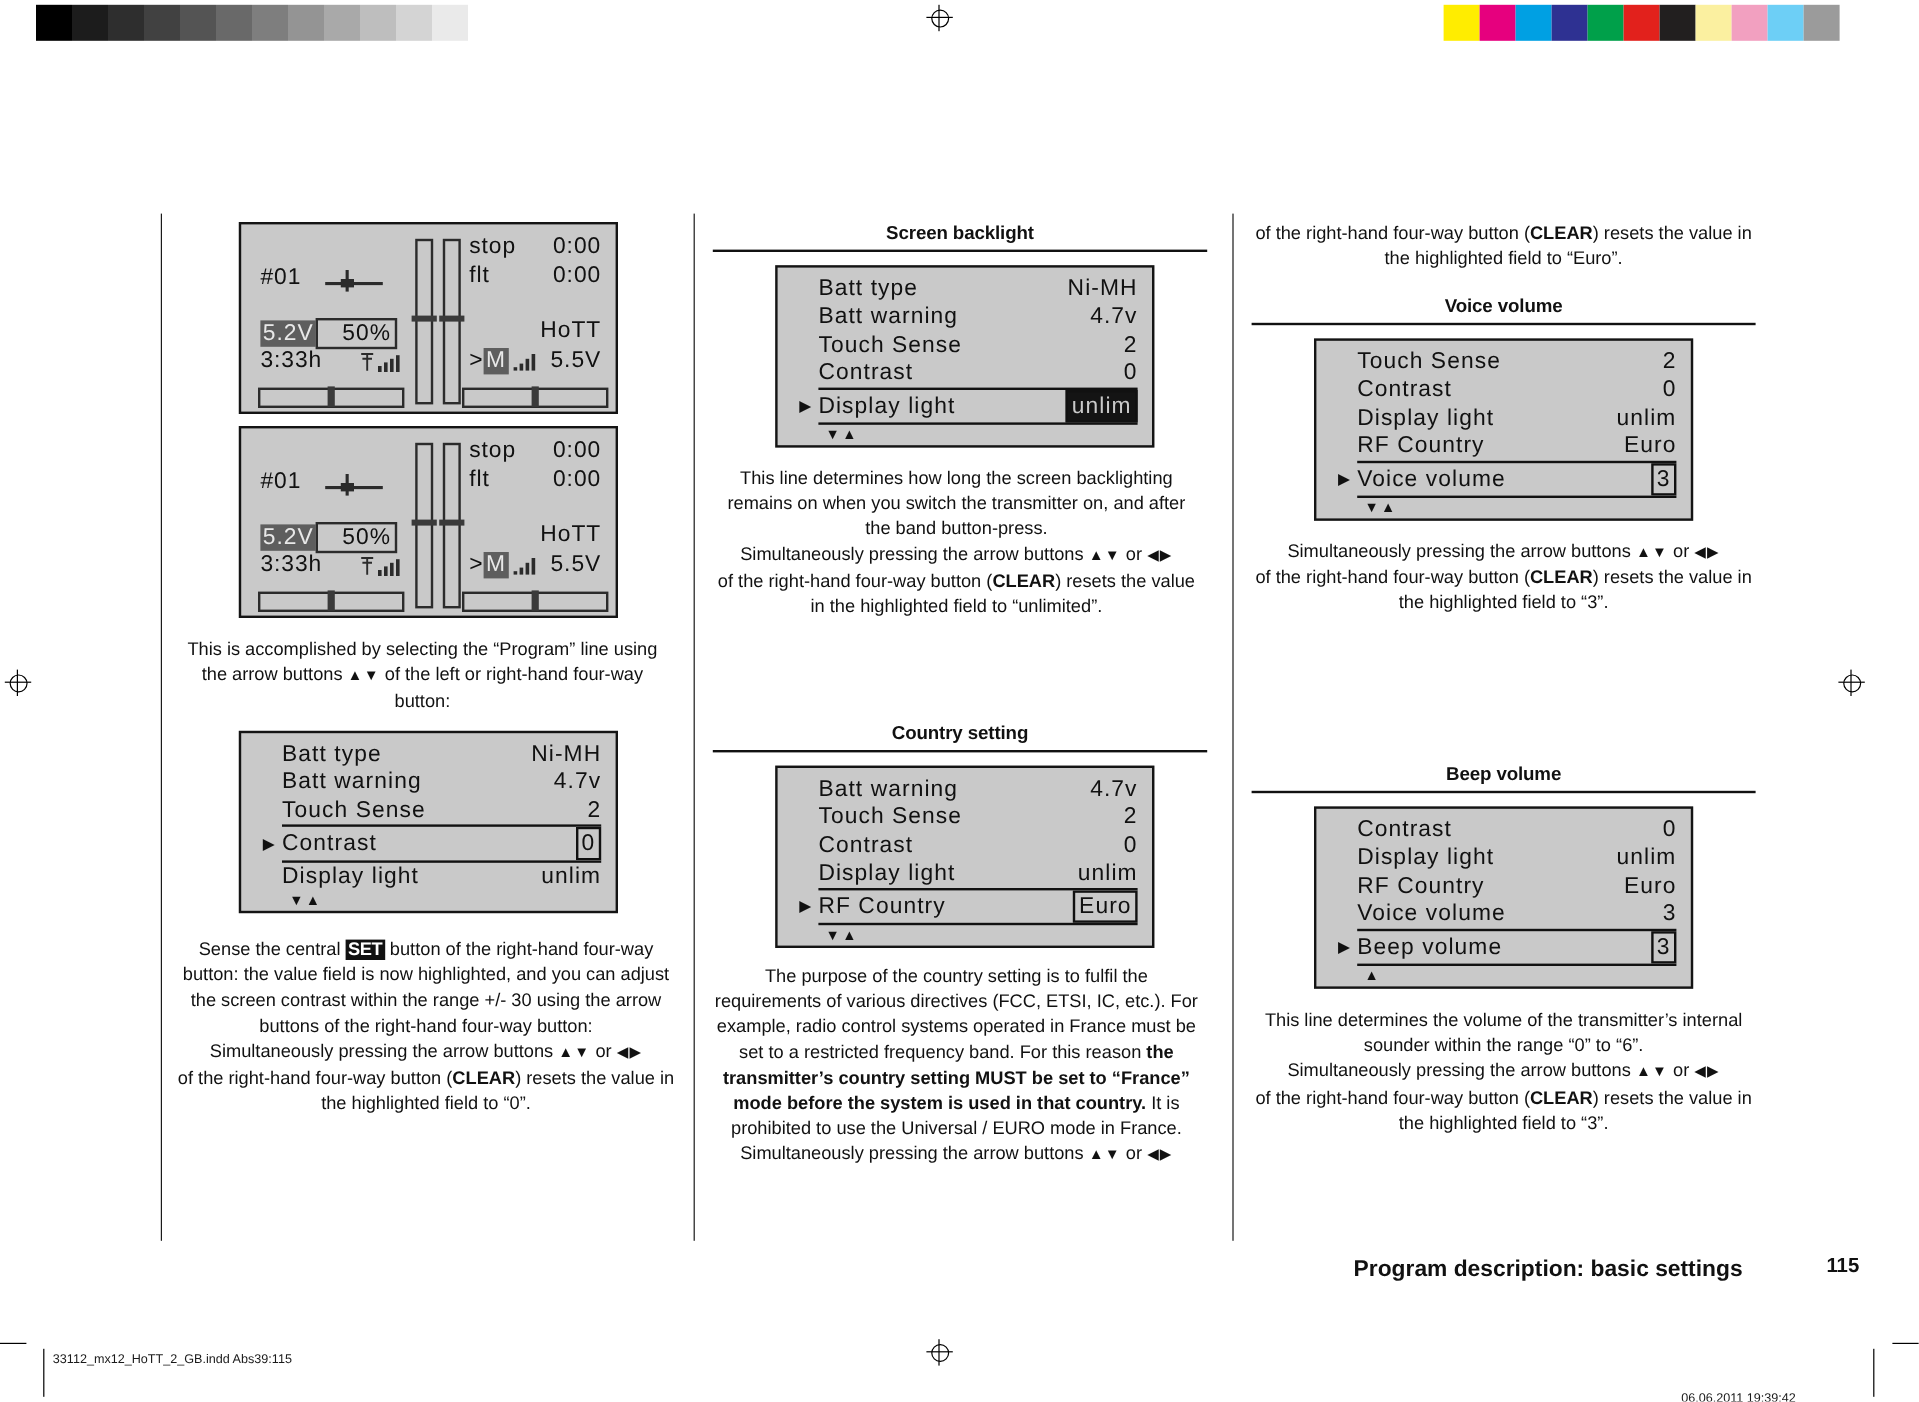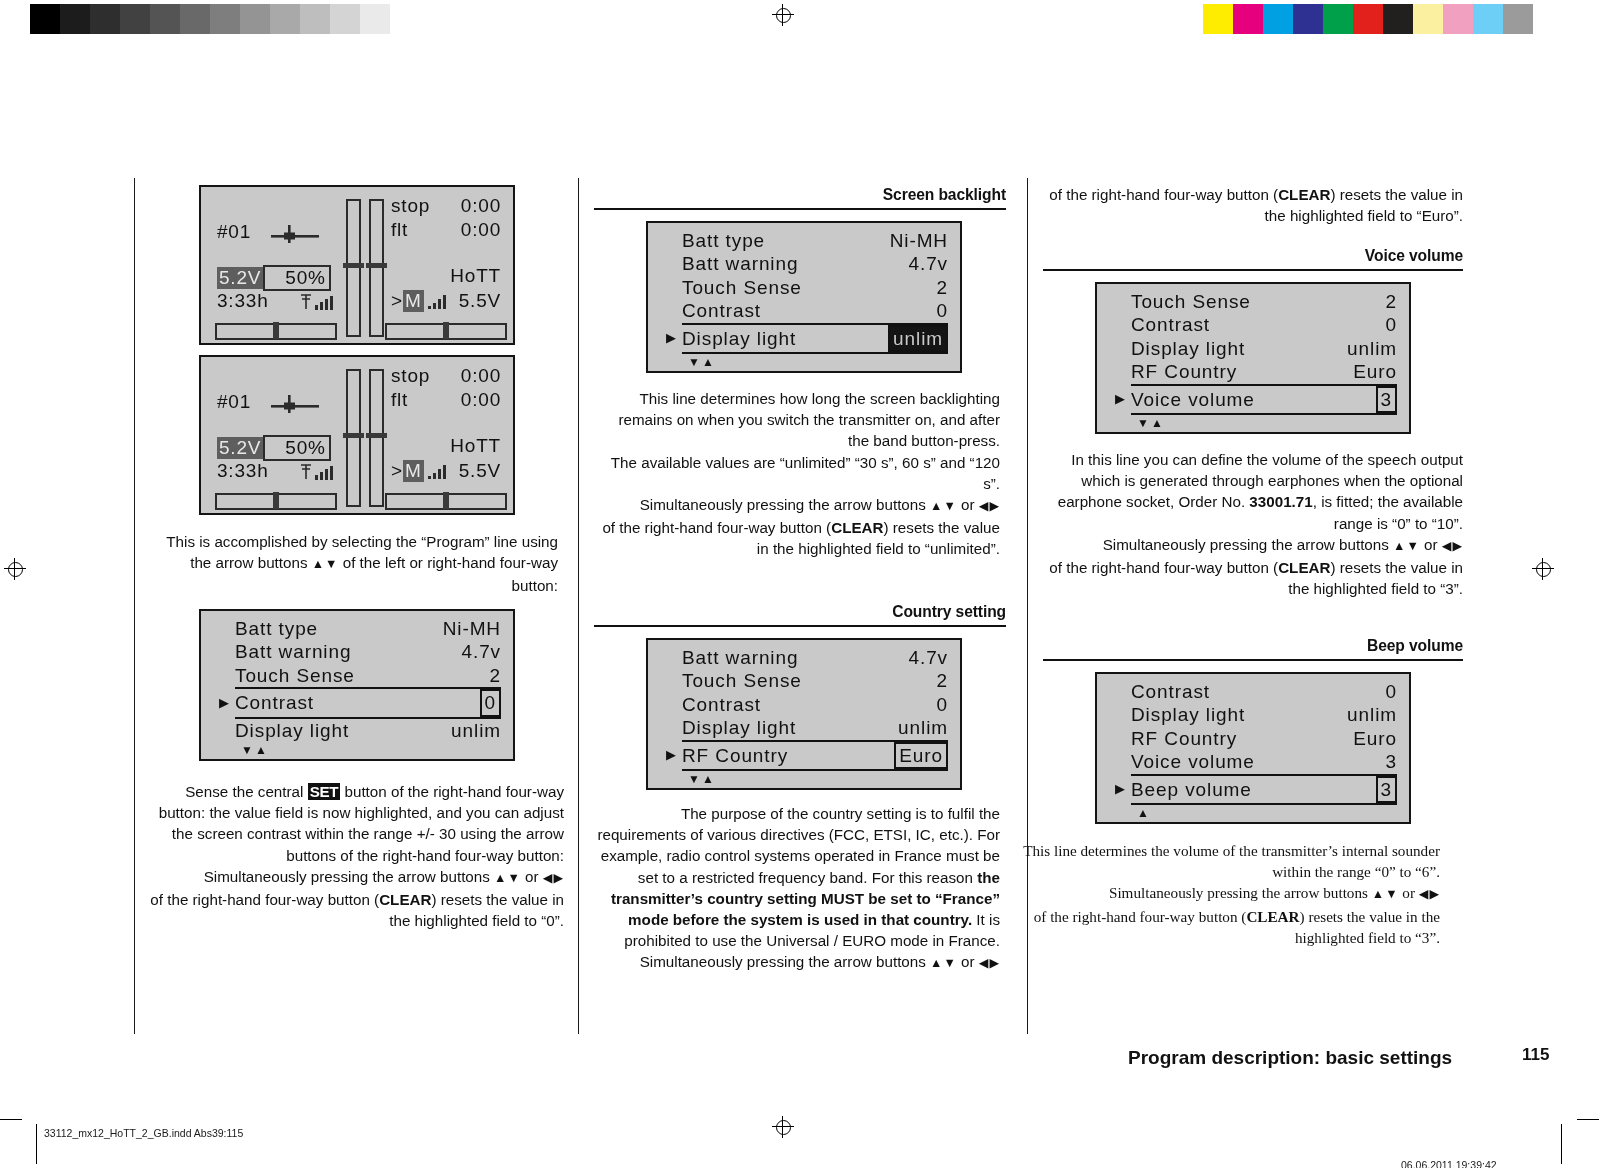--- a/index.html
+++ b/index.html
@@ -16,21 +16,21 @@
   .reg:before{left:10px;top:0;width:1.4px;height:22px;}
   .reg:after{top:10px;left:0;height:1.4px;width:22px;}
   .reg span{position:absolute;left:4px;top:4px;width:13px;height:13px;border:1.4px solid #000;border-radius:50%;}
 
   .cropmark{position:absolute;background:#000;}
 
   
   .vrule{position:absolute;width:1px;background:#1a1a1a;}
 
   
-  .col{position:absolute;font-size:15.2px;line-height:21.2px;text-align:right;}
+  .col{position:absolute;font-size:15.2px;line-height:21.2px;text-align:center;}
   .col p{margin:0 0 0 0;}
   .col p+p{margin-top:0px;}
   h3.sec{font-size:15.6px;font-weight:bold;margin:0;padding:0 0 3px 0;letter-spacing:-0.1px;}
   .secwrap{border-bottom:2.6px solid #111;margin-bottom:9px;}
   b{font-weight:bold;}
   .arr{font-size:12.5px;letter-spacing:1px;}
   .setkey{background:#111;color:#fff;font-weight:bold;padding:0 2px;letter-spacing:-0.3px;}
 
   
   .lcd{position:absolute;background:#c9c9c9;border:2.4px solid #141414;box-sizing:border-box;}
@@ -277,21 +277,20 @@
           <span class="cursor">▶</span>
           <span class="lcdlabel">Display  light</span>
           <span class="lcdval vinv">unlim</span>
         </div>
         <div class="updn" style="text-align: left; padding-left: 6px; margin-top: 1px; line-height: 14px;">▼▲</div>
       </div>
   </div>
 
   <div class="col" style="left:594px;top:388px;width:406px;">
     <p>This line determines how long the screen backlighting remains on when you switch the transmitter on, and after the band button-press.</p>
-    <p>The available values are “unlimited” “30 s”, 60 s” and “120 s”.</p>
     <p><span>Simultaneously pressing the arrow buttons </span><span class="arr">▲▼</span><span> or </span><span class="arr">◀▶</span><br><span>of the right-hand four-way button (</span><b>CLEAR</b><span>) resets the value in the highlighted field to “unlimited”.</span></p>
   </div>
 
   <div class="col" style="left:594px;top:601px;width:412px;">
     <div class="secwrap">
         <h3 class="sec">Country setting</h3>
       </div>
   </div>
 
   <div class="lcd" style="left:646px;top:638px;width:316px;height:152px;">
@@ -357,21 +356,20 @@
         <div class="lcdrow sel">
           <span class="cursor">▶</span>
           <span class="lcdlabel">Voice  volume</span>
           <span class="lcdval vbox">3</span>
         </div>
         <div class="updn" style="text-align: left; padding-left: 6px; margin-top: 1px; line-height: 14px;">▼▲</div>
       </div>
   </div>
 
   <div class="col" style="left:1043px;top:449px;width:420px;">
-    <p><span>In this line you can define the volume of the speech output which is generated through earphones when the optional earphone socket, Order No. </span><b>33001.71</b><span>, is fitted; the available range is “0” to “10”.</span></p>
     <p><span>Simultaneously pressing the arrow buttons </span><span class="arr">▲▼</span><span> or </span><span class="arr">◀▶</span><br><span>of the right-hand four-way button (</span><b>CLEAR</b><span>) resets the value in the highlighted field to “3”.</span></p>
   </div>
 
   <div class="col" style="left:1043px;top:635px;width:420px;">
     <div class="secwrap">
         <h3 class="sec">Beep volume</h3>
       </div>
   </div>
 
   <div class="lcd" style="left:1095px;top:672px;width:316px;height:152px;">
@@ -394,21 +392,21 @@
         </div>
         <div class="lcdrow sel">
           <span class="cursor">▶</span>
           <span class="lcdlabel">Beep  volume</span>
           <span class="lcdval vbox">3</span>
         </div>
         <div class="updn" style="text-align: left; padding-left: 6px; margin-top: 1px; line-height: 14px;">▲</div>
       </div>
   </div>
 
-  <div class="col" style="left:1020px;top:840px;width:420px;font-family:Liberation Serif, serif;">
+  <div class="col" style="left:1043px;top:840px;width:420px;">
     <p>This line determines the volume of the transmitter’s internal sounder within the range “0” to “6”.</p>
     <p><span>Simultaneously pressing the arrow buttons </span><span class="arr">▲▼</span><span> or </span><span class="arr">◀▶</span><br><span>of the right-hand four-way button (</span><b>CLEAR</b><span>) resets the value in the highlighted field to “3”.</span></p>
   </div>
 
   <div class="pagefoot" style="left:1128px;top:1047px;">Program description: basic settings</div>
   <div class="pagenum" style="left:1522px;top:1045px;">115</div>
   <div class="footer" style="left:44px;top:1127px;">33112_mx12_HoTT_2_GB.indd   Abs39:115</div>
   <div class="footer" style="left:1401px;top:1127px;margin-top:32px;">06.06.2011   19:39:42</div>
 
 </div>

